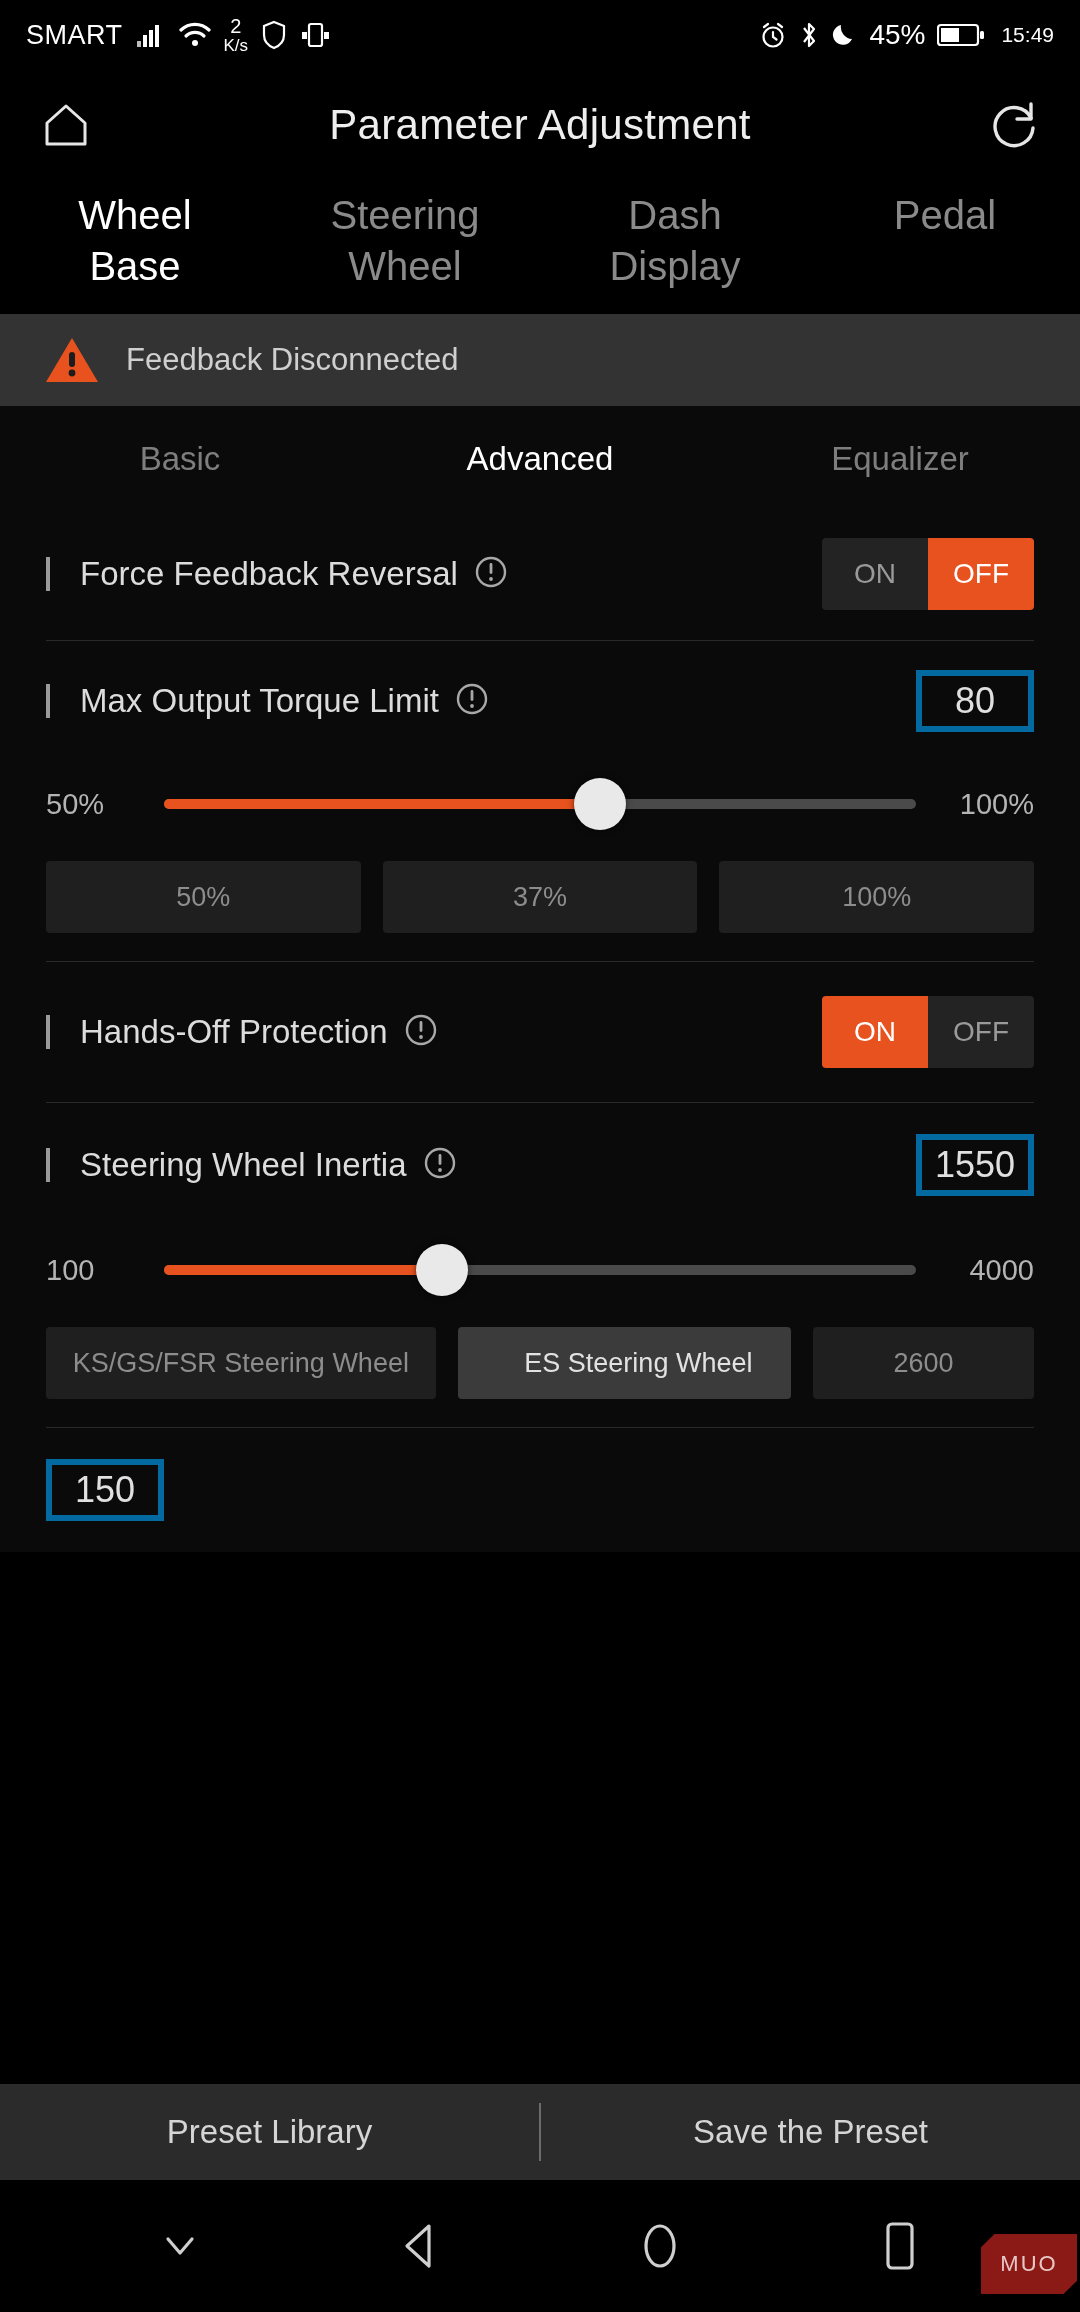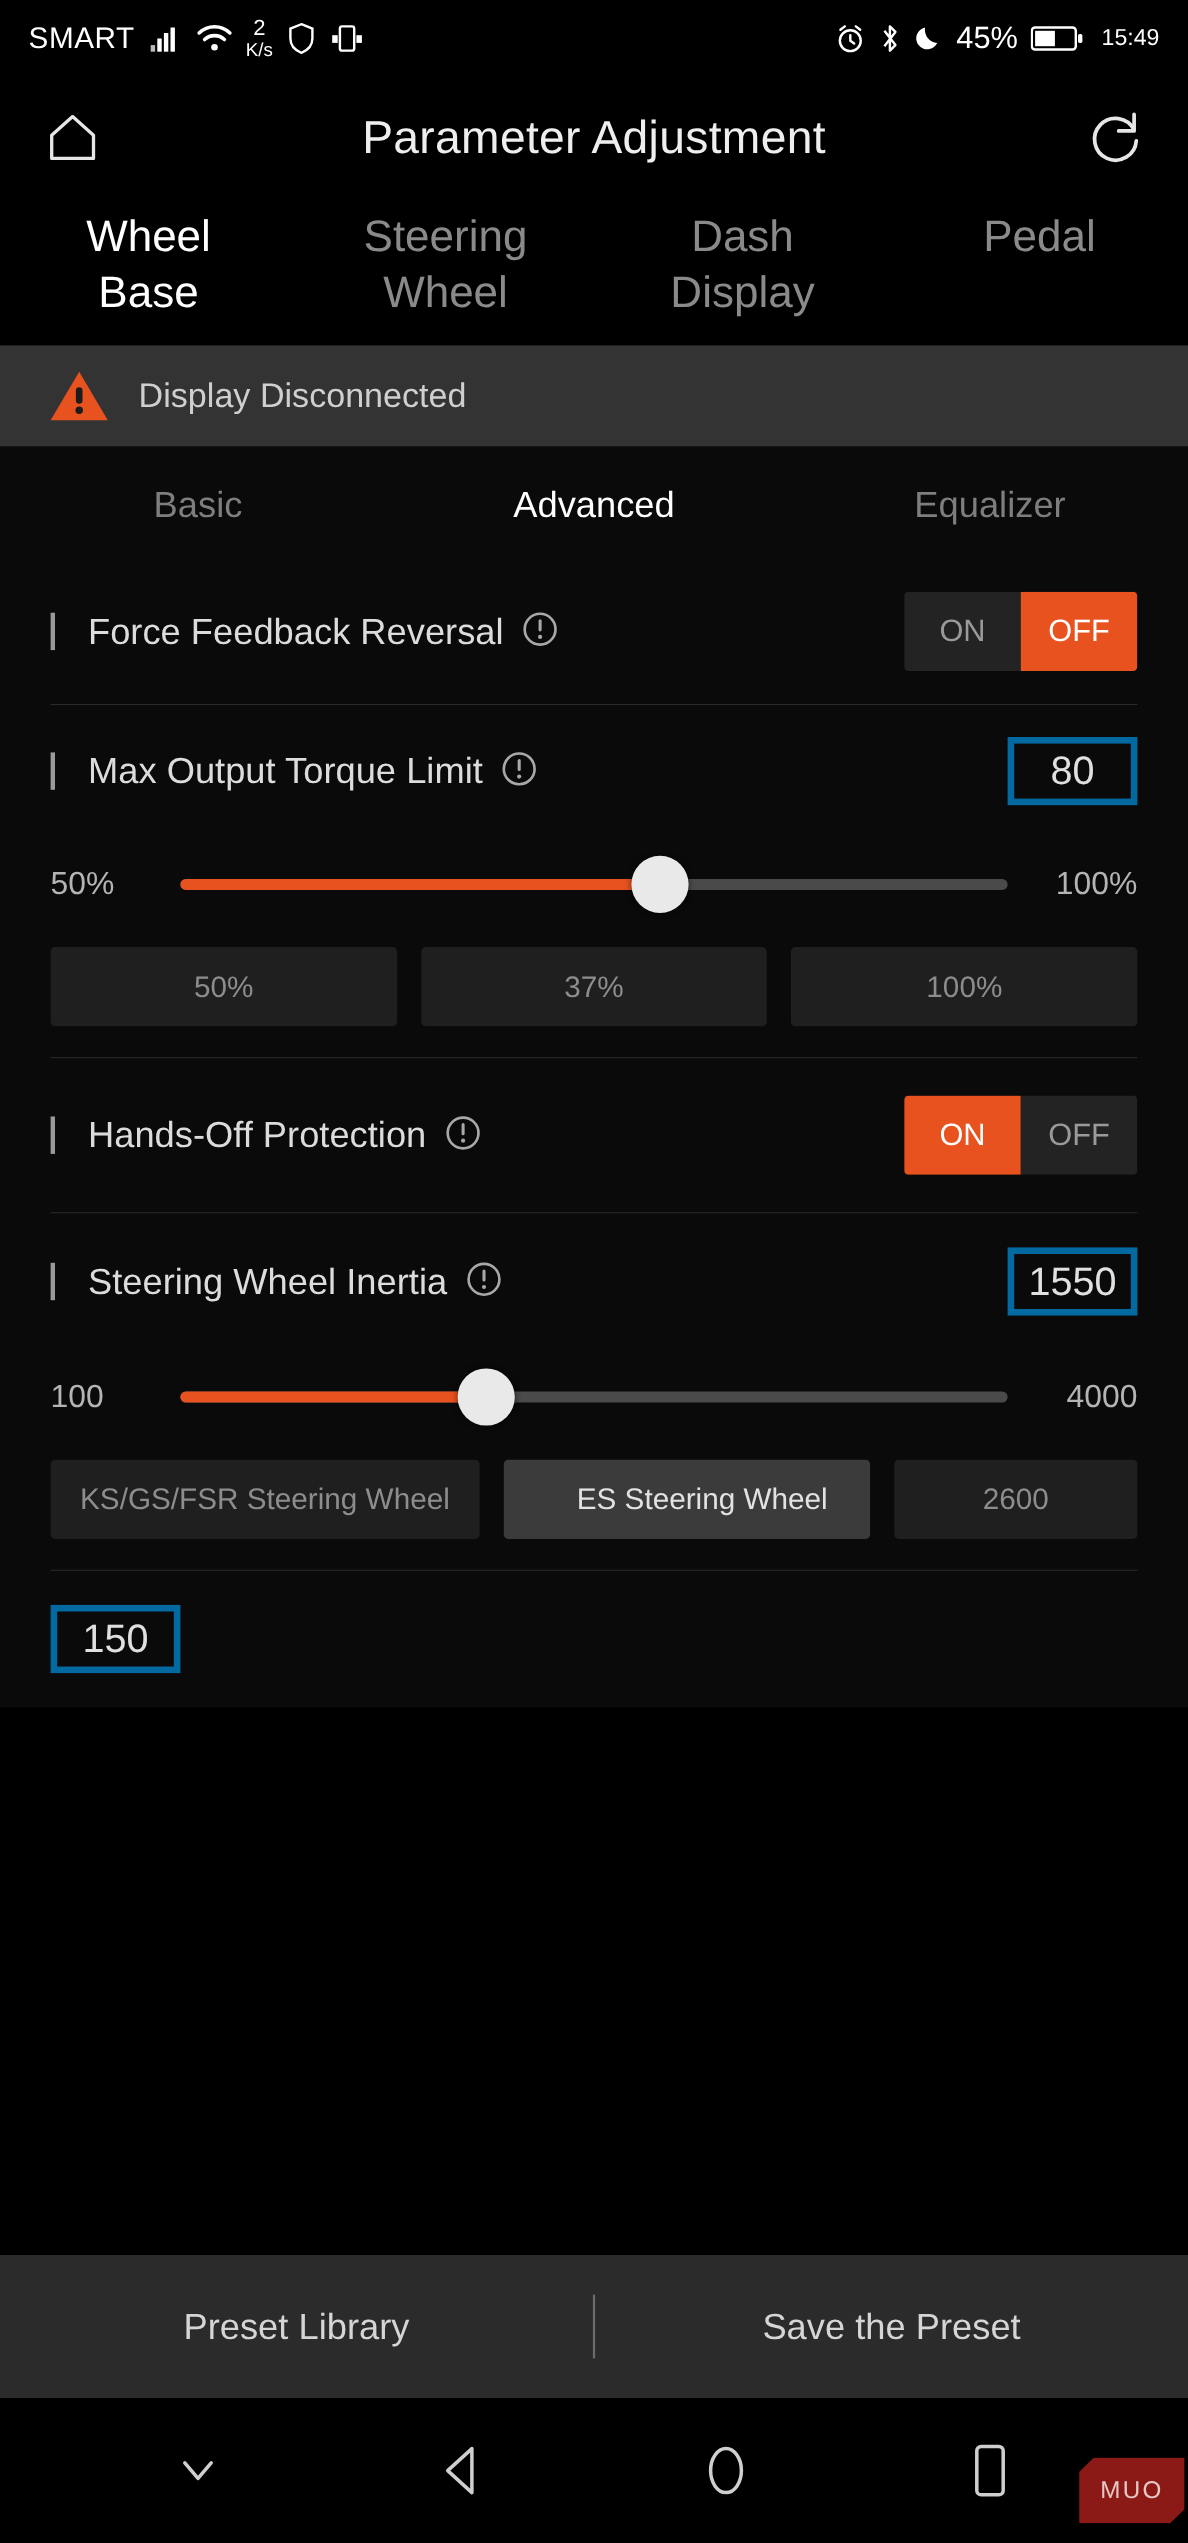--- a/index.html
+++ b/index.html
@@ -106,21 +106,21 @@
   .chips { display:flex; gap:22px; padding:14px 0 28px 0; }
   .chip {
     flex:1; height:72px; background:#1f1f1f; border-radius:4px;
     display:flex; align-items:center; justify-content:center;
     font-size:27px; color:#8d8d8d; text-align:center; padding:0 8px;
   }
   .chip.selected { background:#3b3b3b; color:#e2e2e2;padding-left:36px; }
 
   
   .bottombar {
-    position:absolute; left:0; right:0; bottom:132px; height:130px;
+    position:absolute; left:0; right:0; bottom:132px; height:96px;
     background:#2b2b2b; display:flex; align-items:center;
   }
   .bb-btn { flex:1; text-align:center; font-size:33px; color:#d5d5d5; }
   .bb-div { width:2px; height:58px; background:#6b6b6b; }
 
   
   .navbar {
     position:absolute; left:0; right:0; bottom:0; height:132px;
     background:#000; display:flex; align-items:center; justify-content:space-around;
     padding:0 60px;
@@ -237,21 +237,21 @@
 </div>
 
 <div class="warnbar">
   <span class="ico">
     <svg width="56" height="50" viewBox="0 0 56 50">
         <path d="M28 3 L54 47 H2 Z" fill="#E8521F" rx="4"></path>
         <rect x="25" y="17" width="6" height="15" rx="3" fill="#1c1c1c"></rect>
         <circle cx="28" cy="38" r="3.4" fill="#1c1c1c"></circle>
       </svg>
   </span>
-  <span class="warn-text">Display Disconnected</span>
+  <span class="warn-text">Feedback Disconnected</span>
 </div>
 
 <div class="subtabs">
   <div class="stab">Basic</div>
   <div class="stab active">Advanced</div>
   <div class="stab">Equalizer</div>
 </div>
 
 <div class="content">
 

